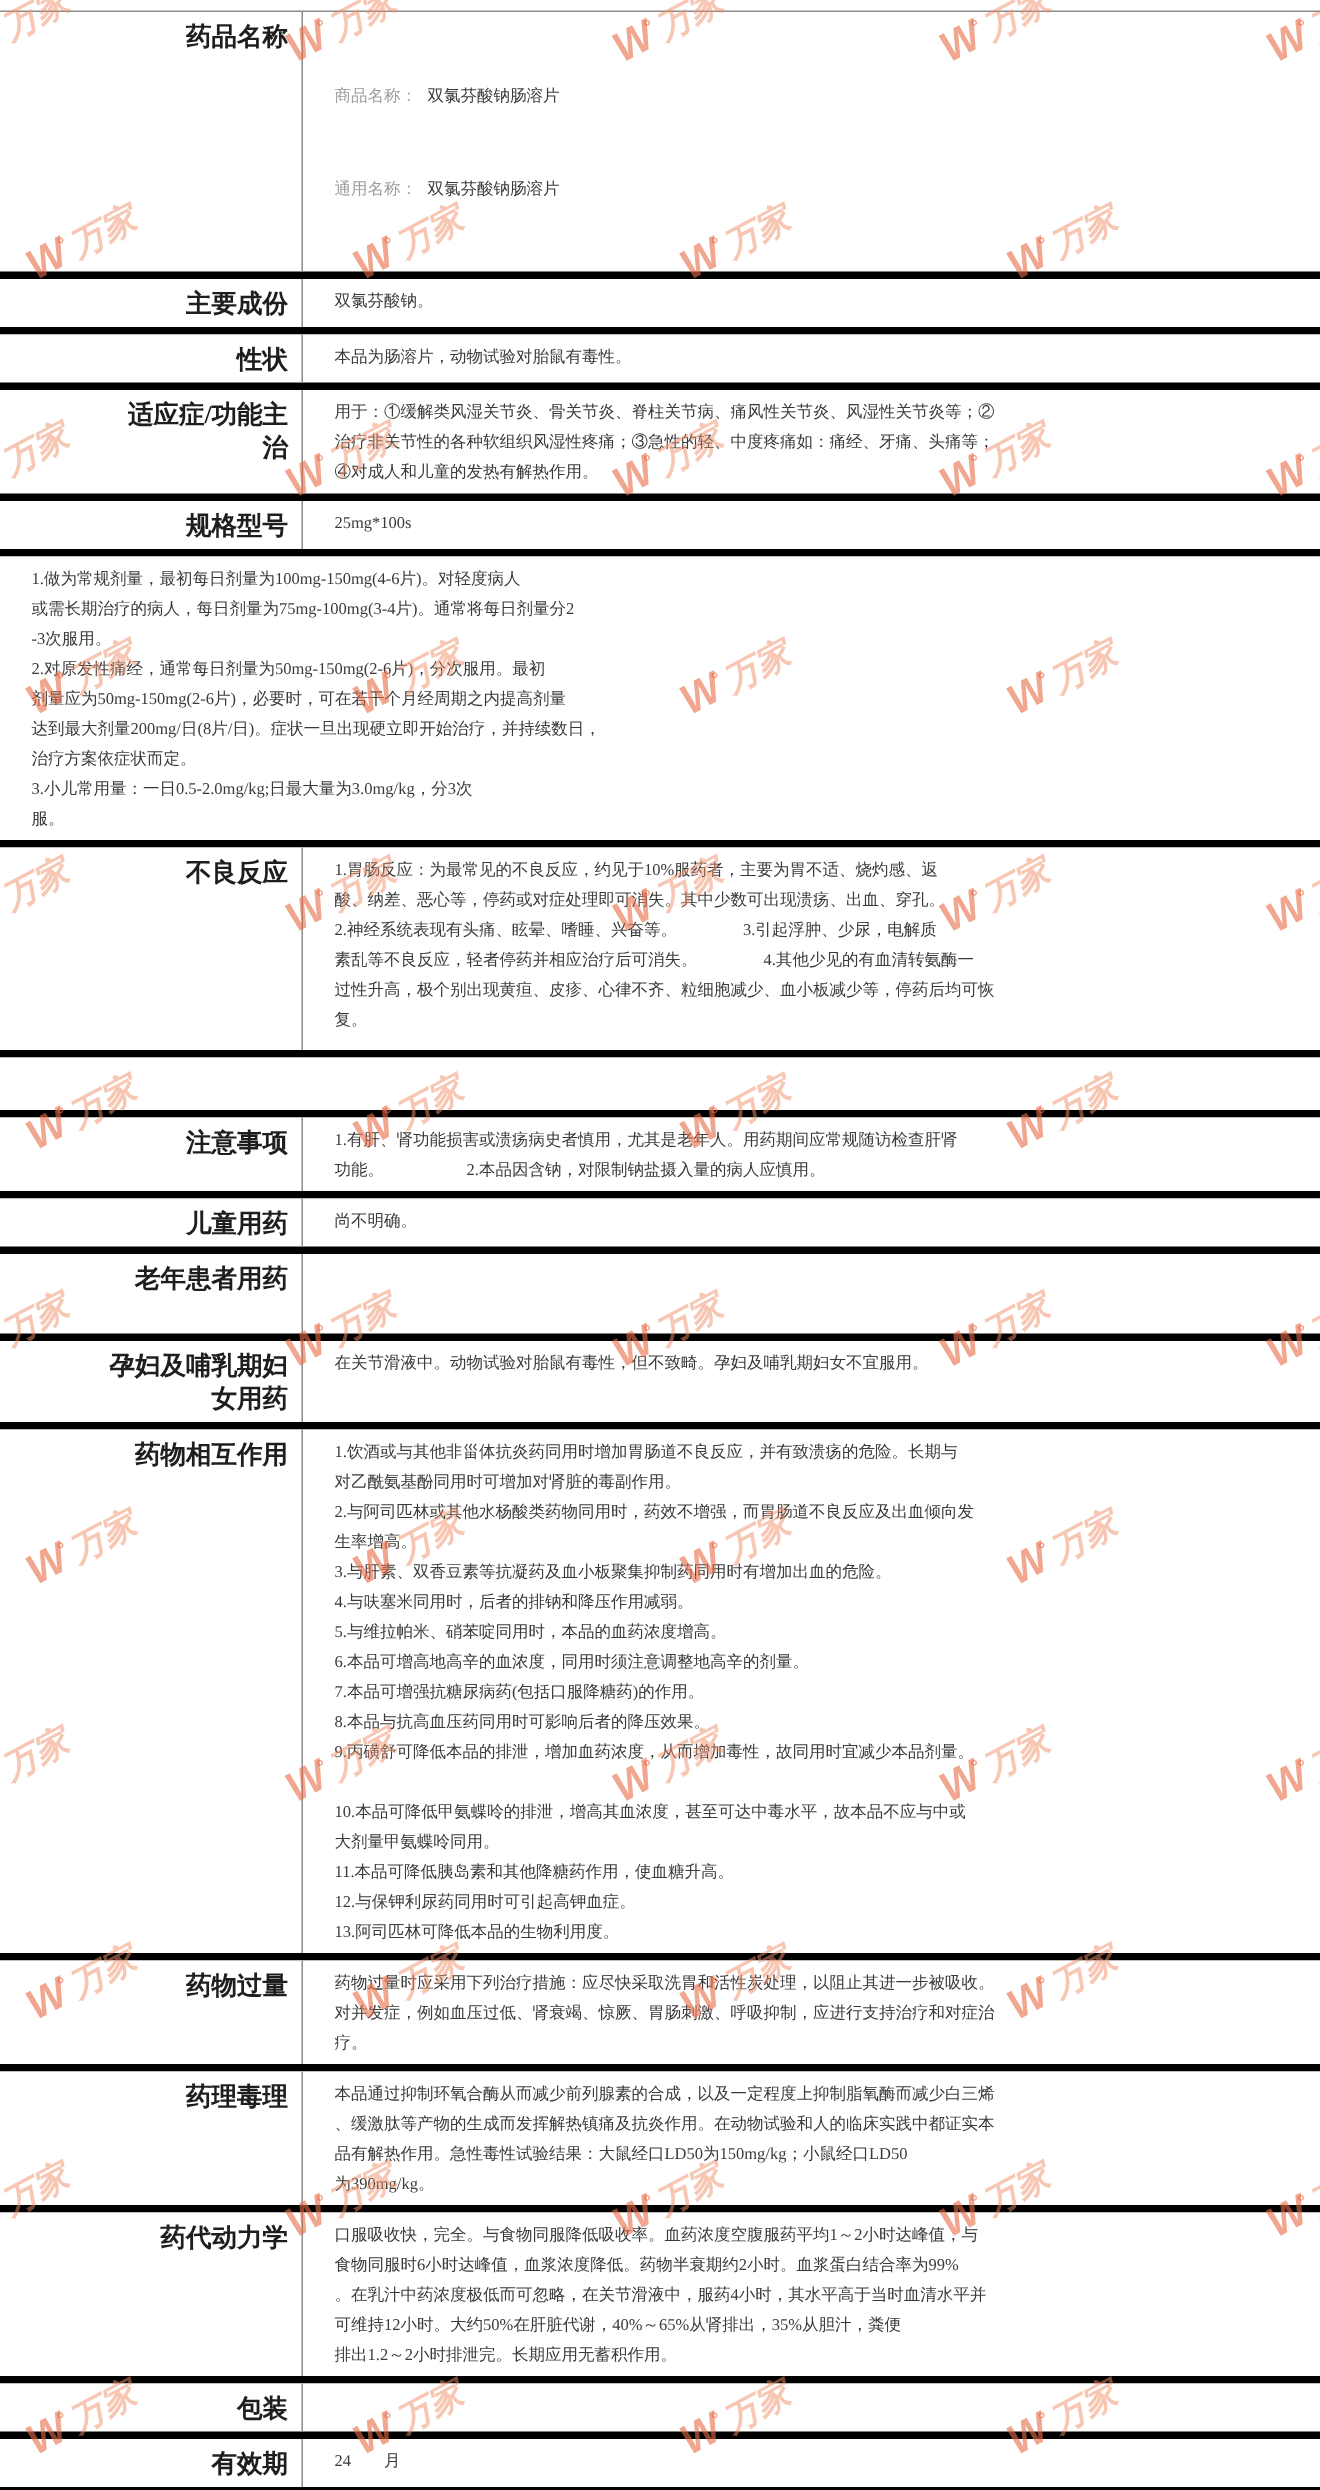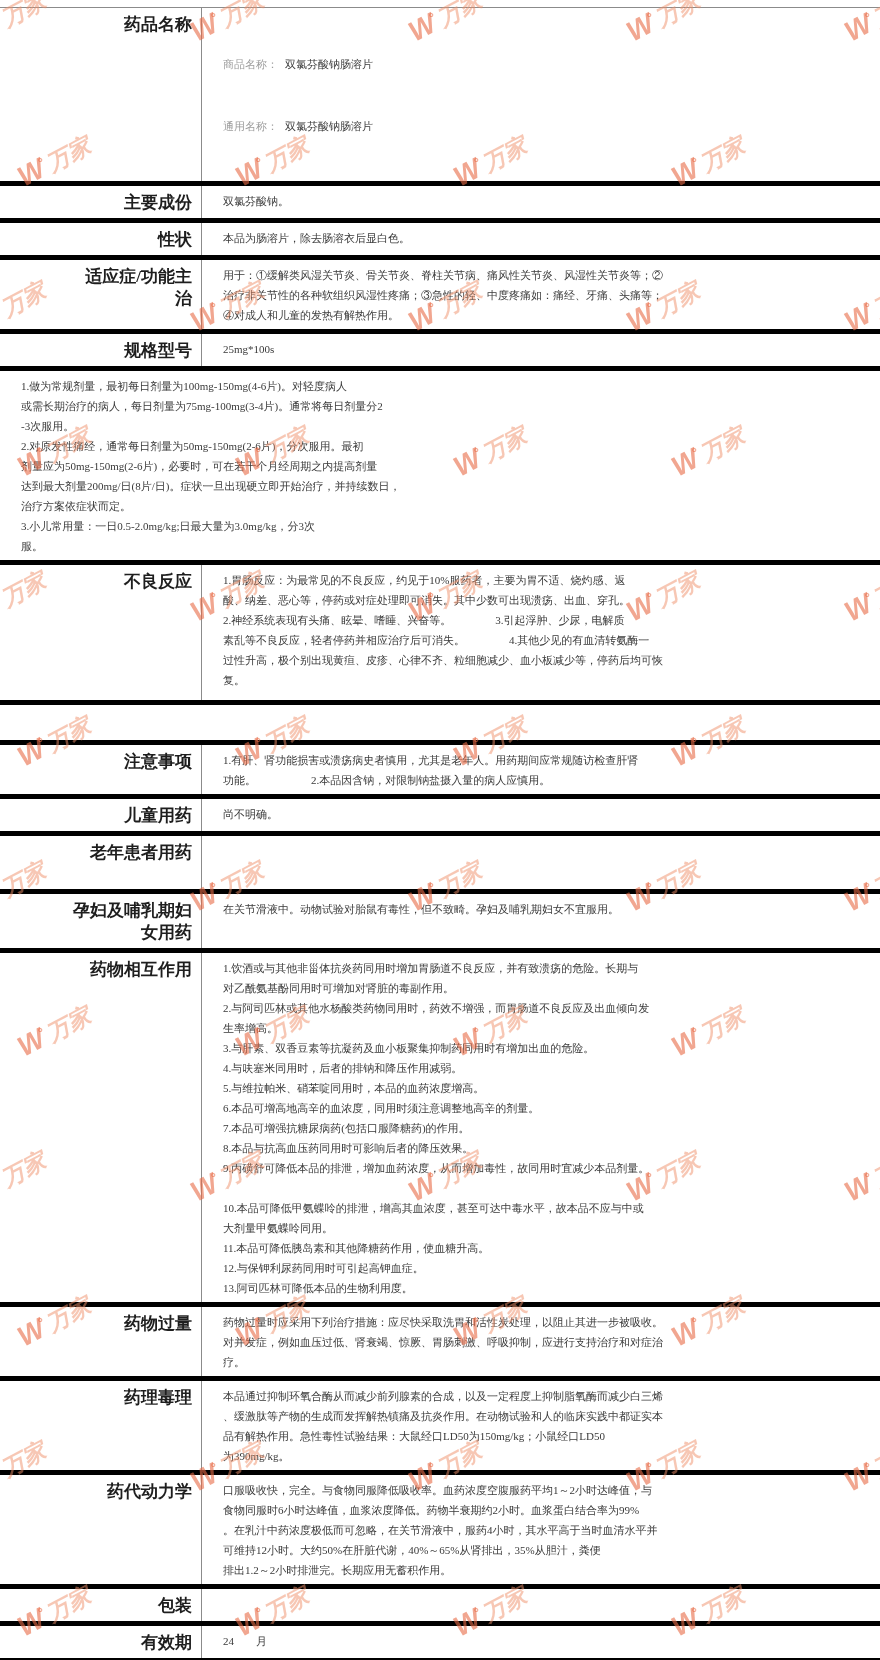--- a/index.html
+++ b/index.html
@@ -66,21 +66,21 @@
     </div>
   </div>
 
   <div class="row">
     <div class="cell-label">主要成份</div>
     <div class="cell-content">双氯芬酸钠。</div>
   </div>
 
   <div class="row">
     <div class="cell-label">性状</div>
-    <div class="cell-content">本品为肠溶片，除去肠溶衣后显白色。</div>
+    <div class="cell-content">本品为肠溶片，动物试验对胎鼠有毒性。</div>
   </div>
 
   <div class="row">
     <div class="cell-label">适应症/功能主
 治</div>
     <div class="cell-content">用于：①缓解类风湿关节炎、骨关节炎、脊柱关节病、痛风性关节炎、风湿性关节炎等；②
 治疗非关节性的各种软组织风湿性疼痛；③急性的轻、中度疼痛如：痛经、牙痛、头痛等；
 ④对成人和儿童的发热有解热作用。</div>
   </div>
 

